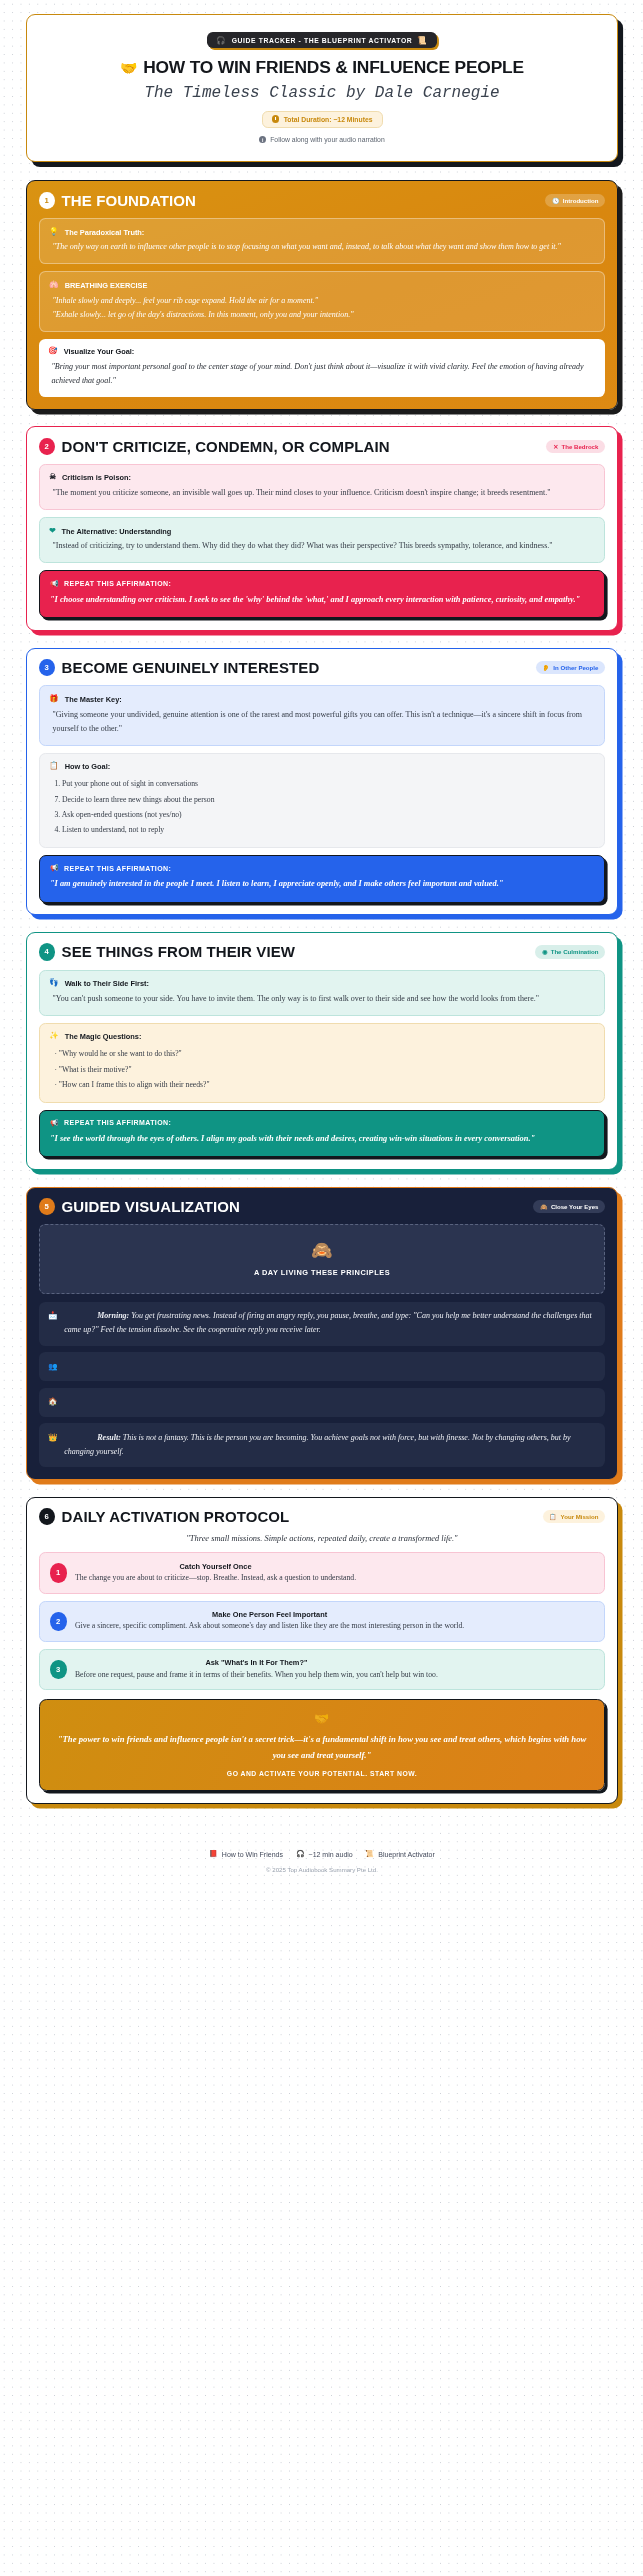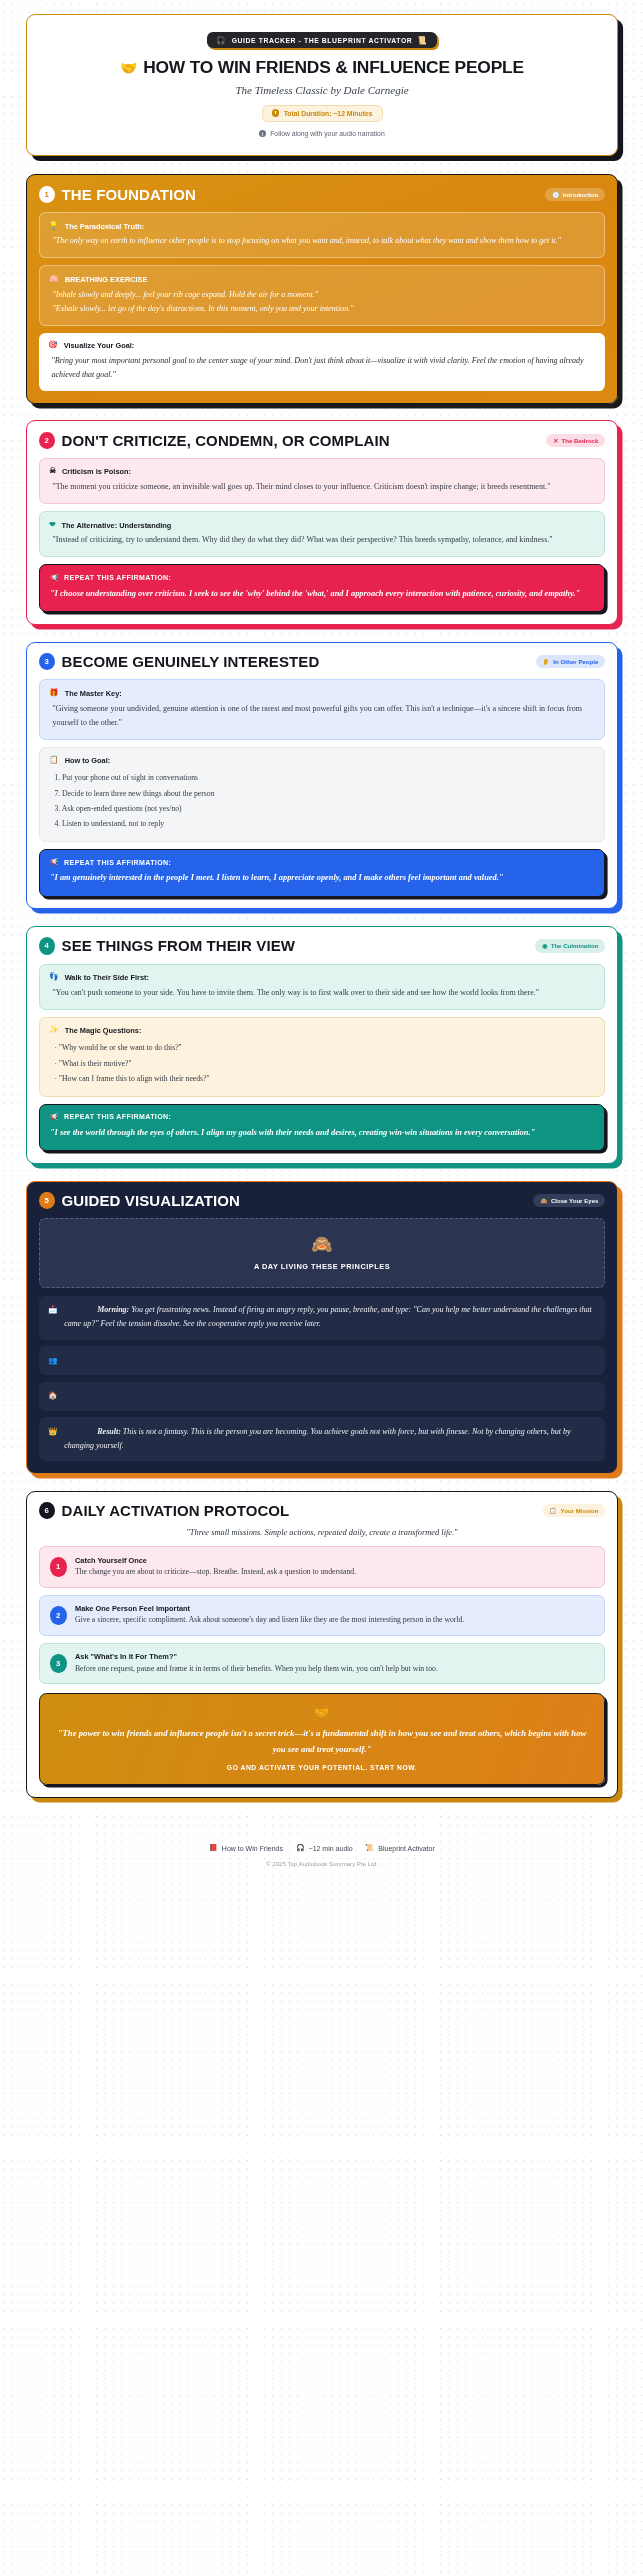--- a/index.html
+++ b/index.html
@@ -92,23 +92,23 @@
     font-size:17.4px;
     font-weight:bold;
     letter-spacing:-0.2px;
     display:flex; align-items:center; justify-content:center; gap:5.8px;
     margin-bottom:5.1px;
     color:#14171c;
   }
   .big-title .hand{ font-size:14px; }
 
   .subtitle{
-    font-family:Liberation Serif, serif;
+    font-family:Liberation Mono, monospace;
     font-style:italic;
-    font-size:11px;
+    font-size:16px;
     color:#3a424e;
     margin-bottom:9px;
   }
 
   .dur-chip{
     display:inline-flex; align-items:center; gap:4.5px;
     background:var(--cream);
     border:1px solid var(--cream-border);
     border-radius:5.8px;
     padding:3.9px 9px;
@@ -308,21 +308,21 @@
   .mrow.r2{ background:var(--blue-soft);border:0.6px solid var(--blue-border); }
   .mrow.r3{ background:var(--teal-soft);border:0.6px solid var(--teal-border); }
   .mnum{
     width:16.7px;height:19.3px;border-radius:50%;
     display:inline-flex;align-items:center;justify-content:center;
     color:#fff;font-size:7.7px;font-weight:bold;flex:0 0 auto;
   }
   .r1 .mnum{ background:var(--red); }
   .r2 .mnum{ background:var(--blue); }
   .r3 .mnum{ background:var(--teal); }
-  .mtit{ font-size:7.4px;font-weight:bold;color:var(--ink);margin-bottom:1.3px; }
+  .mtit{ font-size:7.4px;font-weight:bold;color:var(--ink);margin-bottom:1.3px;text-align:center; }
   .mtxt{
     font-family:"Liberation Serif",serif;
     font-size:7.7px;line-height:1.6;color:#333a45;
   }
 
   .finale{
     margin-top:9px;
     border:1.6px solid var(--ink);
     border-radius:7.7px;
     box-shadow:2.6px 2.6px 0 0 var(--ink);

